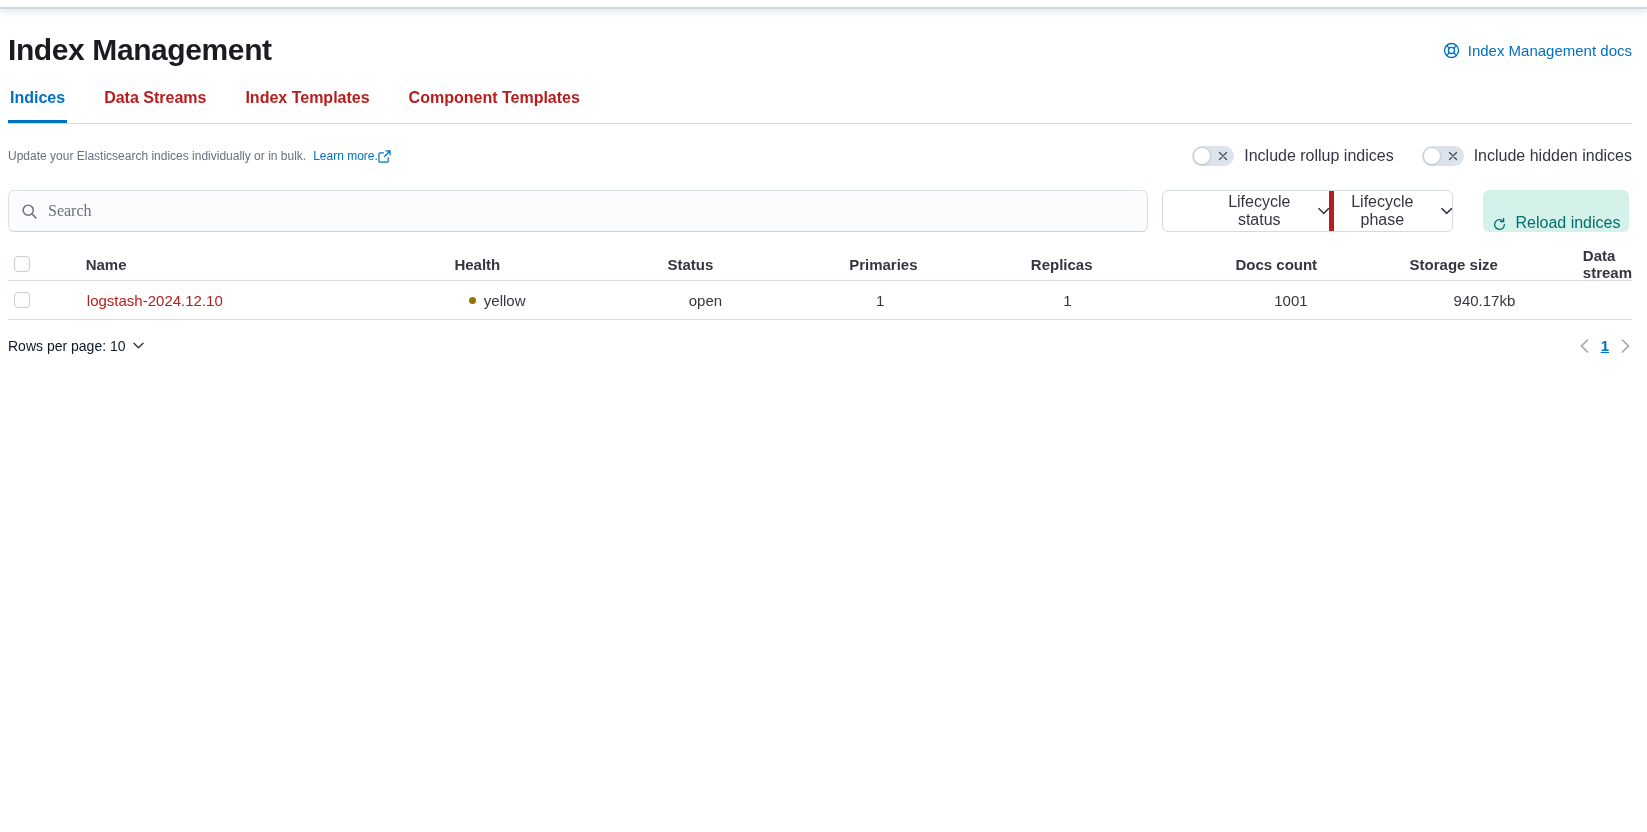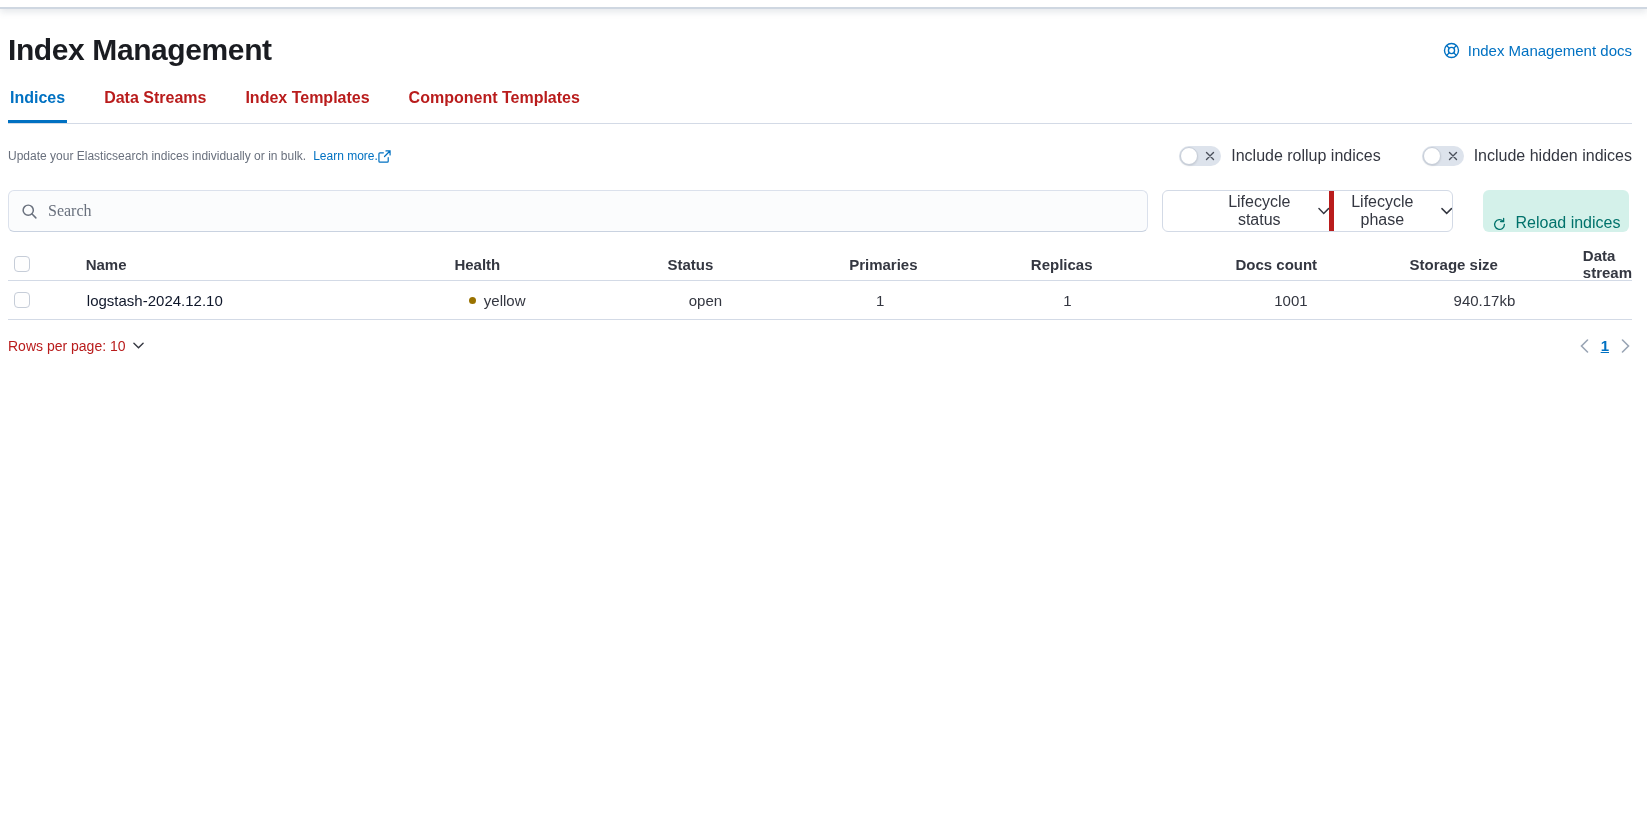--- a/index.html
+++ b/index.html
@@ -21,21 +21,21 @@
   .tabs { display: flex; gap: 35px; margin-top: 22px; border-bottom: 1px solid #d3dae6; }
   .tab { font-size: 16px; font-weight: 700; color: #b91c1c; padding: 0 2px 13px;
     border-bottom: 3px solid transparent; cursor: pointer; }
   .tab.active { color: #0071c2; border-bottom-color: #0071c2; }
 
   
   .desc-row { display: flex; justify-content: space-between; align-items: center; margin-top: 22px; }
   .desc { font-size: 12px; color: #69707d; display: flex; align-items: center; }
   .learn-more { color: #0071c2; margin-left: 7px; text-decoration: none; cursor: pointer;
     display: inline-flex; align-items: center; }
-  .toggles { display: flex; align-items: flex-start; gap: 41px; }
+  .toggles { display: flex; align-items: flex-start; gap: 28px; }
   .switch-row { display: flex; align-items: center; gap: 10px; cursor: pointer; }
   .switch { position: relative; width: 42px; height: 20px; border-radius: 10px; background: #dde3ec; flex: none; }
   .switch .thumb { position: absolute; left: 0; top: 0; width: 18px; height: 18px; margin: 1px;
     border-radius: 50%; background: #fff; border: 1px solid #c6cdd8; box-shadow: 0 1px 2px rgba(0,0,0,0.1); }
   .switch svg { position: absolute; right: 6px; top: 5px; }
   .switch-label { font-size: 16px; color: #343741; }
 
   
   .controls-row { display: flex; margin-top: 24px; height: 42px; }
   .search-box { width: 1140px; background: #fbfcfd; border: 1px solid #dbe1ec;
@@ -56,28 +56,28 @@
   
   .table { margin-top: 16px; }
   .thead, .trow { display: flex; align-items: center; border-bottom: 1px solid #d3dae6; gap: 48px; }
   .thead { height: 33px; font-size: 15px; font-weight: 700; }
   .trow { height: 39px; font-size: 15px; }
   .c0 { width: 35px; } .c1 { width: 379px; } .c2 { width: 195px; } .c3 { width: 158px; }
   .c4 { width: 158px; } .c5 { width: 185px; } .c6 { width: 149px; } .c7 { width: 148px; }
   .c8 { flex: 1; }
   .checkbox { width: 16px; height: 16px; border: 1px solid #c6cdd8; border-radius: 4px;
     background: #fefefe; margin-left: 6px; cursor: pointer; }
-  .index-link { color: #0f172a; text-decoration: none; cursor: pointer; }
+  .index-link { color: #b91c1c; text-decoration: none; cursor: pointer; }
   .health-cell { display: flex; align-items: center; gap: 8px; }
   .dot { width: 7px; height: 7px; border-radius: 50%; background: #9a7200; }
 
   
   .footer-row { display: flex; justify-content: space-between; align-items: center; margin-top: 17px; }
   .rows-per-page { display: flex; align-items: center; gap: 7px; background: none; border: none;
-    font-size: 14px; color: #b91c1c; font-family: inherit; cursor: pointer; }
+    font-size: 14px; color: #0f172a; font-family: inherit; cursor: pointer; }
   .pager { display: flex; align-items: center; gap: 12px; margin-right: 2px; }
   .pg-arrow { display: flex; align-items: center; cursor: pointer; }
   .pg-num { font-size: 15px; font-weight: 700; color: #0071c2; text-decoration: underline; cursor: pointer; }
 
   .icon { display: inline-flex; align-items: center; }
 </style>
 </head>
 <body>
 
 <div class="top-chrome"></div>

